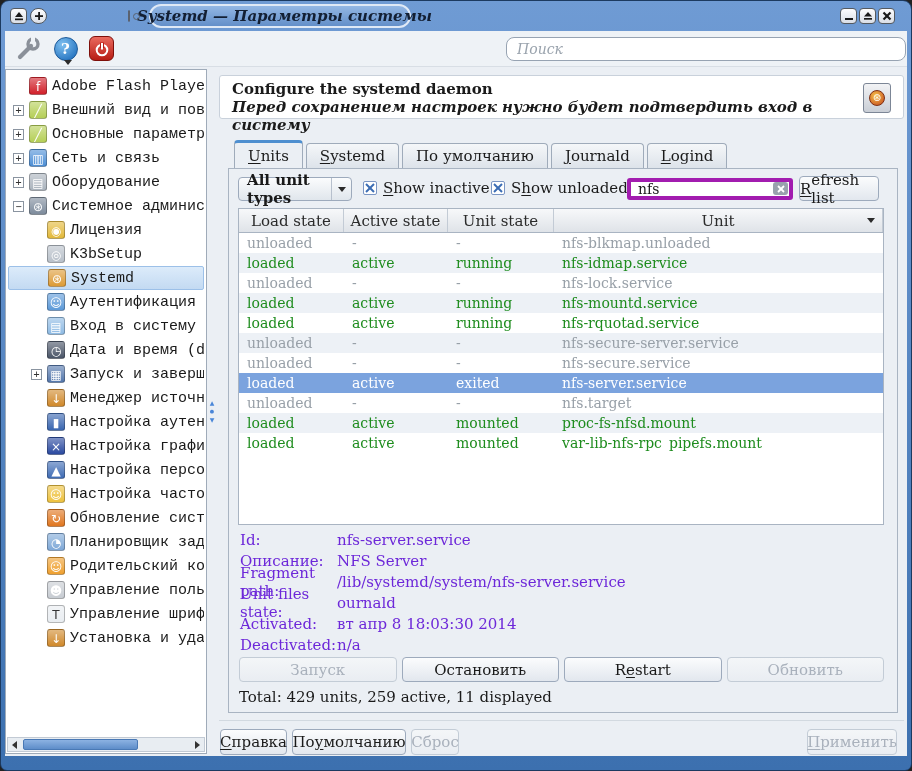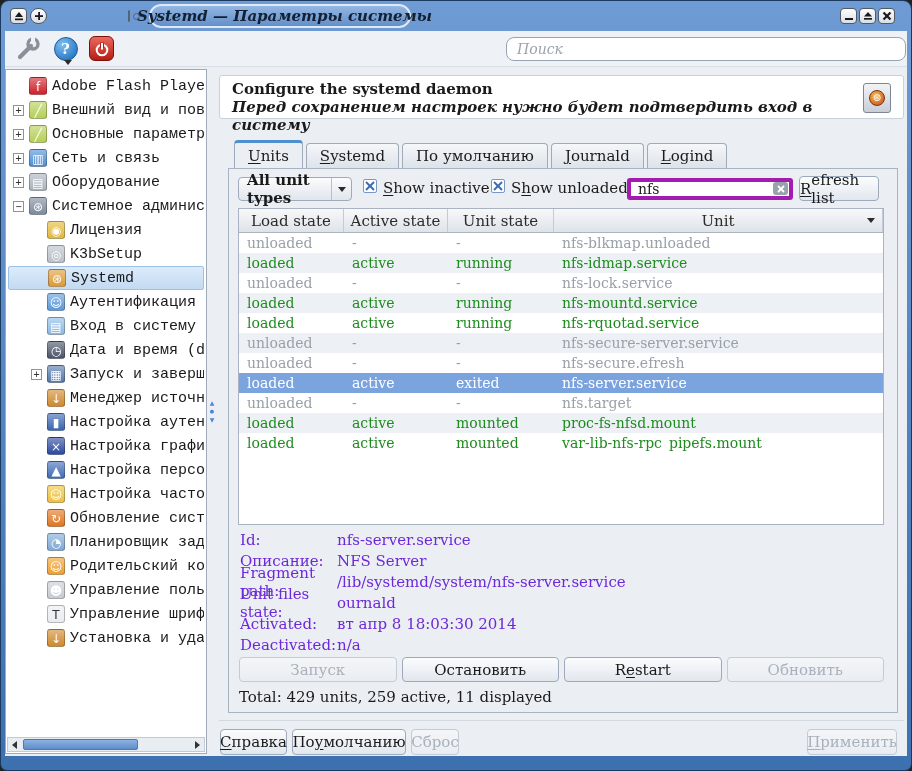--- a/index.html
+++ b/index.html
@@ -90,21 +90,21 @@
   .tab.active{ height:28px; background:#ebeff4; border-top:3px solid #4e8fd0; position:relative; }
   .frame{ position:absolute; left:12px; top:99px; width:670px; height:545px; border:1px solid #a9b4c2; }
 
   
   .dropdown{ position:absolute; left:9px; top:8px; width:114px; height:24px;
     background:linear-gradient(#fbfcfd,#e0e6ec); border:1px solid #9daabc; border-radius:4px;
     display:flex; align-items:center; font-size:15px; font-weight:600; color:#1a1a1a; padding-left:8px; }
   .dd-arrow-zone{ position:absolute; right:0; top:0; bottom:0; width:20px; border-left:1px solid #b7c0cd;
     display:flex; align-items:center; justify-content:center; }
   .tri.down{ border-left:4px solid transparent; border-right:4px solid transparent; border-top:5px solid #2b2b2b; }
-  .chk-group{ position:absolute; top:10px; display:flex; gap:6px; font-size:15px; color:#1a1a1a; }
+  .chk-group{ position:absolute; top:10px; display:flex; align-items:center; gap:6px; font-size:15px; color:#1a1a1a; }
   .checkbox{ width:14px; height:14px; background:#fff; border:1px solid #7b96c4; border-radius:2px;
     display:flex; align-items:center; justify-content:center; }
   .unit-search{ position:absolute; left:398px; top:9px; width:166px; height:22px;
     border:4px solid #a21caf; border-radius:3px; background:#fff; font-family:"DejaVu Serif",serif;
     font-size:14px; color:#1a1a1a; padding:0 22px 0 7px; }
   .clear-ic{ position:absolute; left:544px; top:13px; width:15px; height:13px; border-radius:3px;
     background:#99a1ad; display:flex; align-items:center; justify-content:center; }
   .btn{ background:linear-gradient(#fbfcfd,#e2e7ee); border:1px solid #9daabc; border-radius:4px;
     font-family:"DejaVu Serif",serif; font-size:15px; color:#1a1a1a;
     display:flex; align-items:center; justify-content:center; cursor:default; }
@@ -448,21 +448,21 @@
               <div class="trow state-unloaded alt">
                 <div class="td c1">unloaded</div>
                 <div class="td c2">-</div>
                 <div class="td c3">-</div>
                 <div class="td c4">nfs-secure-server.service</div>
               </div>
               <div class="trow state-unloaded">
                 <div class="td c1">unloaded</div>
                 <div class="td c2">-</div>
                 <div class="td c3">-</div>
-                <div class="td c4">nfs-secure.efresh</div>
+                <div class="td c4">nfs-secure.service</div>
               </div>
               <div class="trow state-loaded alt sel">
                 <div class="td c1">loaded</div>
                 <div class="td c2">active</div>
                 <div class="td c3">exited</div>
                 <div class="td c4">nfs-server.service</div>
               </div>
               <div class="trow state-unloaded">
                 <div class="td c1">unloaded</div>
                 <div class="td c2">-</div>

